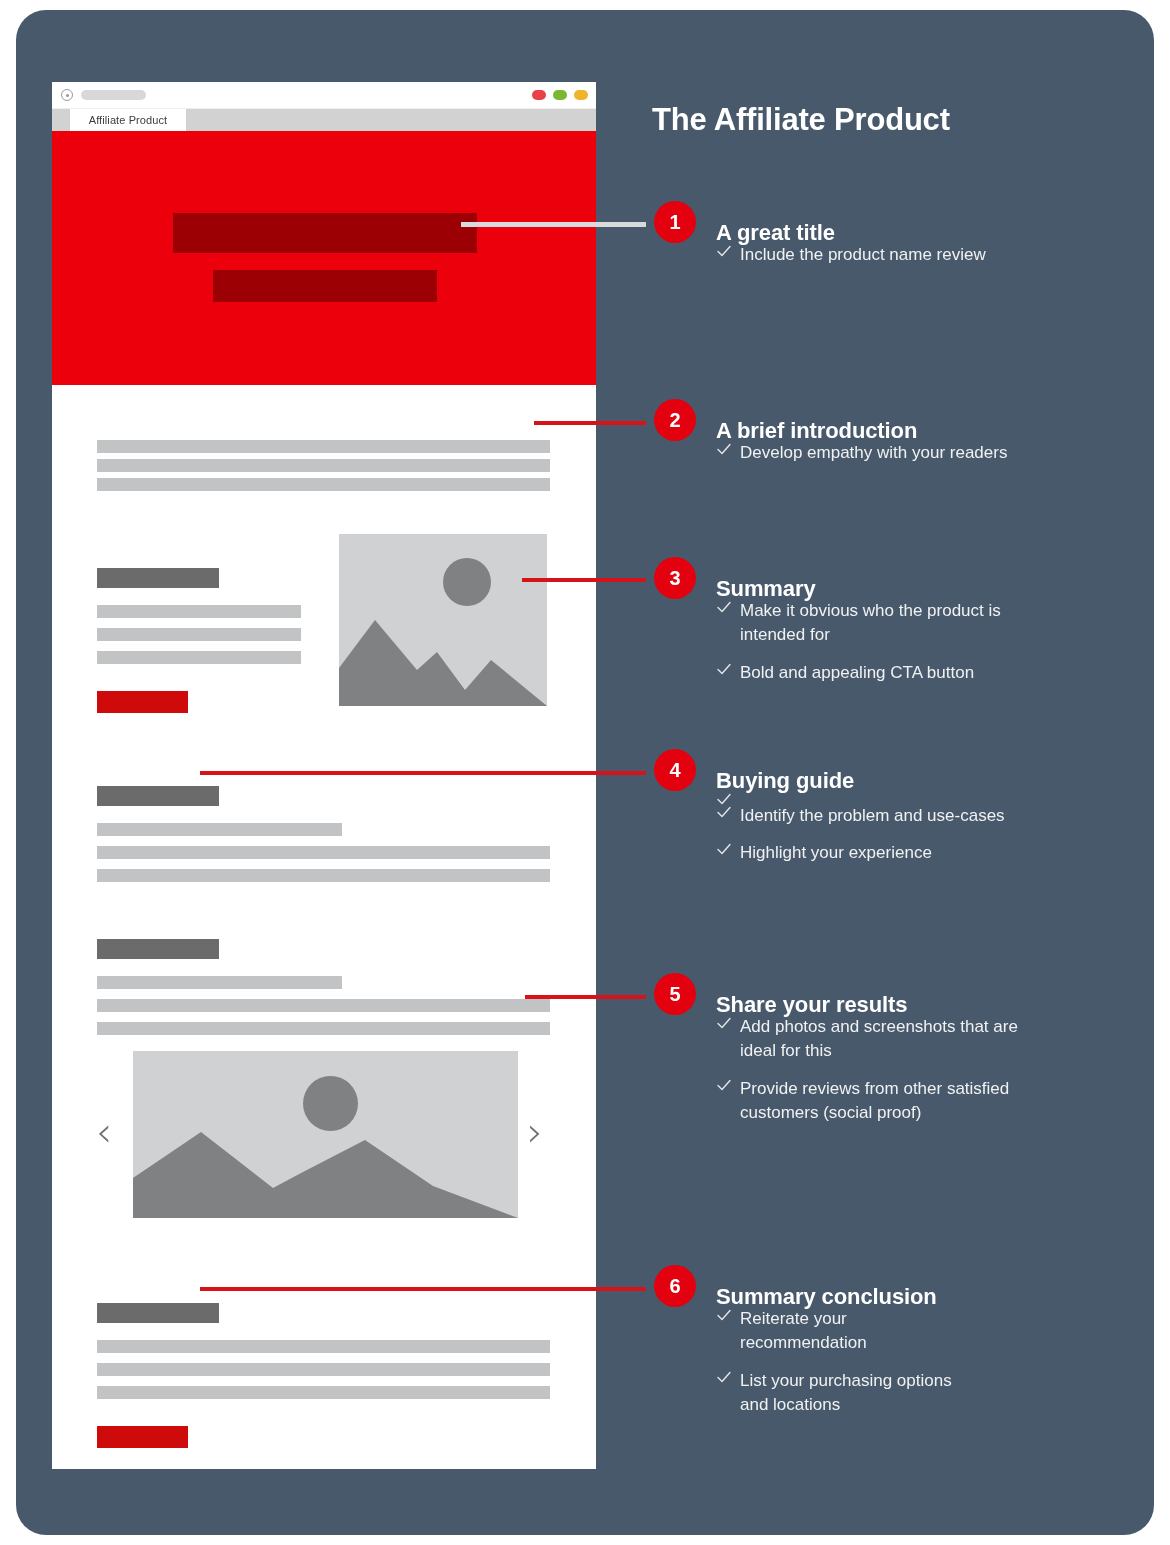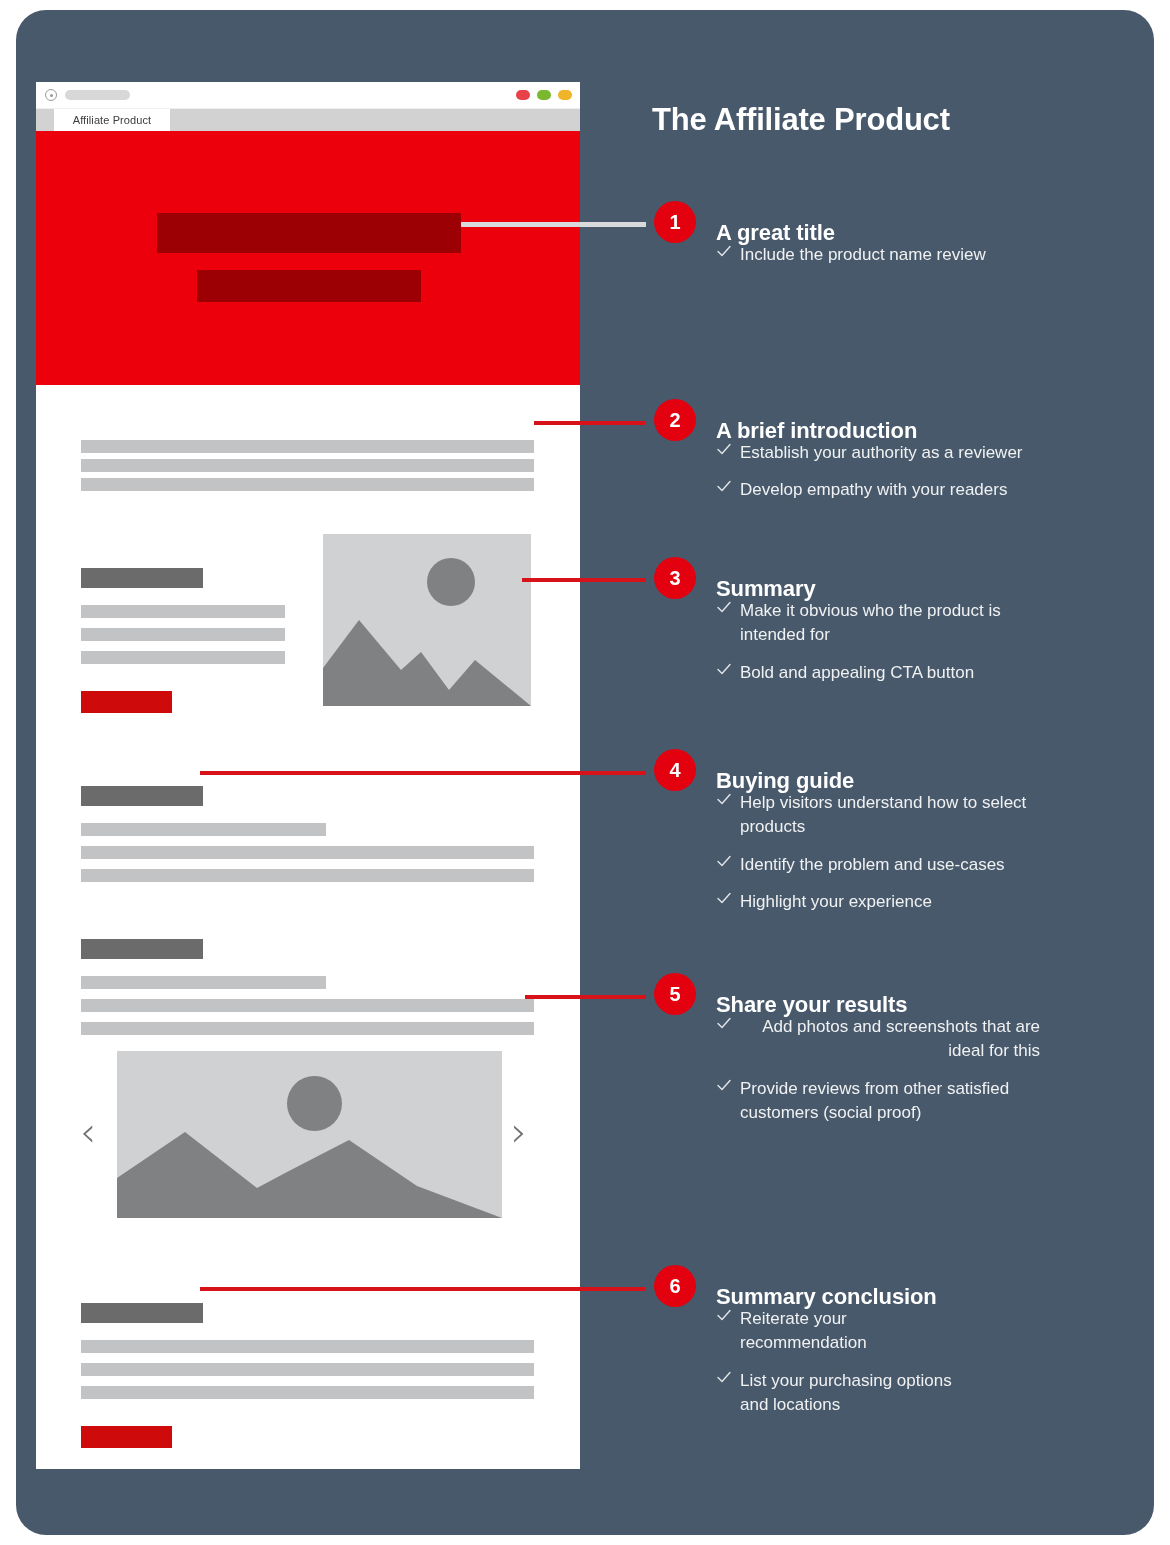--- a/index.html
+++ b/index.html
@@ -22,21 +22,21 @@
     width: 1138px;
     height: 1525px;
     background: #48596b;
     border-radius: 30px;
     overflow: hidden;
   }
 
   
   .browser {
     position: absolute;
-    left: 20px;
+    left: 36px;
     top: 72px;
     width: 544px;
     height: 1386px;
     background: #ffffff;
   }
   .browser-topbar {
     position: relative;
     height: 26px;
     background: #ffffff;
     border-bottom: 1px solid #efefef;
@@ -345,28 +345,20 @@
     <div class="step" style="top:389px;">
       <div class="step-badge">2</div>
       <div class="step-title">A brief introduction</div>
       <div class="step-points">
         <div class="point">
           <span class="tick">
               <svg width="16" height="16" viewBox="0 0 16 16">
                 <path d="M2 8.5 L6 12.5 L14 3.5" fill="none" stroke="currentColor" stroke-width="1.4" stroke-linecap="round" stroke-linejoin="round"></path>
               </svg>
             </span>
-          <span>Establish your authority as a reviewer</span>
-        </div>
-        <div class="point">
-          <span class="tick">
-              <svg width="16" height="16" viewBox="0 0 16 16">
-                <path d="M2 8.5 L6 12.5 L14 3.5" fill="none" stroke="currentColor" stroke-width="1.4" stroke-linecap="round" stroke-linejoin="round"></path>
-              </svg>
-            </span>
           <span>Develop empathy with your readers</span>
         </div>
       </div>
     </div>
 
     <div class="step" style="top:547px;">
       <div class="step-badge">3</div>
       <div class="step-title">Summary</div>
       <div class="step-points">
         <div class="point" style="width:330px;">
@@ -391,21 +383,20 @@
     <div class="step" style="top:739px;">
       <div class="step-badge">4</div>
       <div class="step-title">Buying guide</div>
       <div class="step-points">
         <div class="point" style="width:305px;">
           <span class="tick">
               <svg width="16" height="16" viewBox="0 0 16 16">
                 <path d="M2 8.5 L6 12.5 L14 3.5" fill="none" stroke="currentColor" stroke-width="1.4" stroke-linecap="round" stroke-linejoin="round"></path>
               </svg>
             </span>
-          <span>Help visitors understand how to select products</span>
         </div>
         <div class="point">
           <span class="tick">
               <svg width="16" height="16" viewBox="0 0 16 16">
                 <path d="M2 8.5 L6 12.5 L14 3.5" fill="none" stroke="currentColor" stroke-width="1.4" stroke-linecap="round" stroke-linejoin="round"></path>
               </svg>
             </span>
           <span>Identify the problem and use-cases</span>
         </div>
         <div class="point">
@@ -416,21 +407,21 @@
             </span>
           <span>Highlight your experience</span>
         </div>
       </div>
     </div>
 
     <div class="step" style="top:963px;">
       <div class="step-badge">5</div>
       <div class="step-title">Share your results</div>
       <div class="step-points">
-        <div class="point" style="width:300px;text-align:right;">
+        <div class="point" style="width:300px;">
           <span class="tick">
               <svg width="16" height="16" viewBox="0 0 16 16">
                 <path d="M2 8.5 L6 12.5 L14 3.5" fill="none" stroke="currentColor" stroke-width="1.4" stroke-linecap="round" stroke-linejoin="round"></path>
               </svg>
             </span>
           <span>Add photos and screenshots that are ideal for this</span>
         </div>
         <div class="point" style="width:345px;">
           <span class="tick">
               <svg width="16" height="16" viewBox="0 0 16 16">

